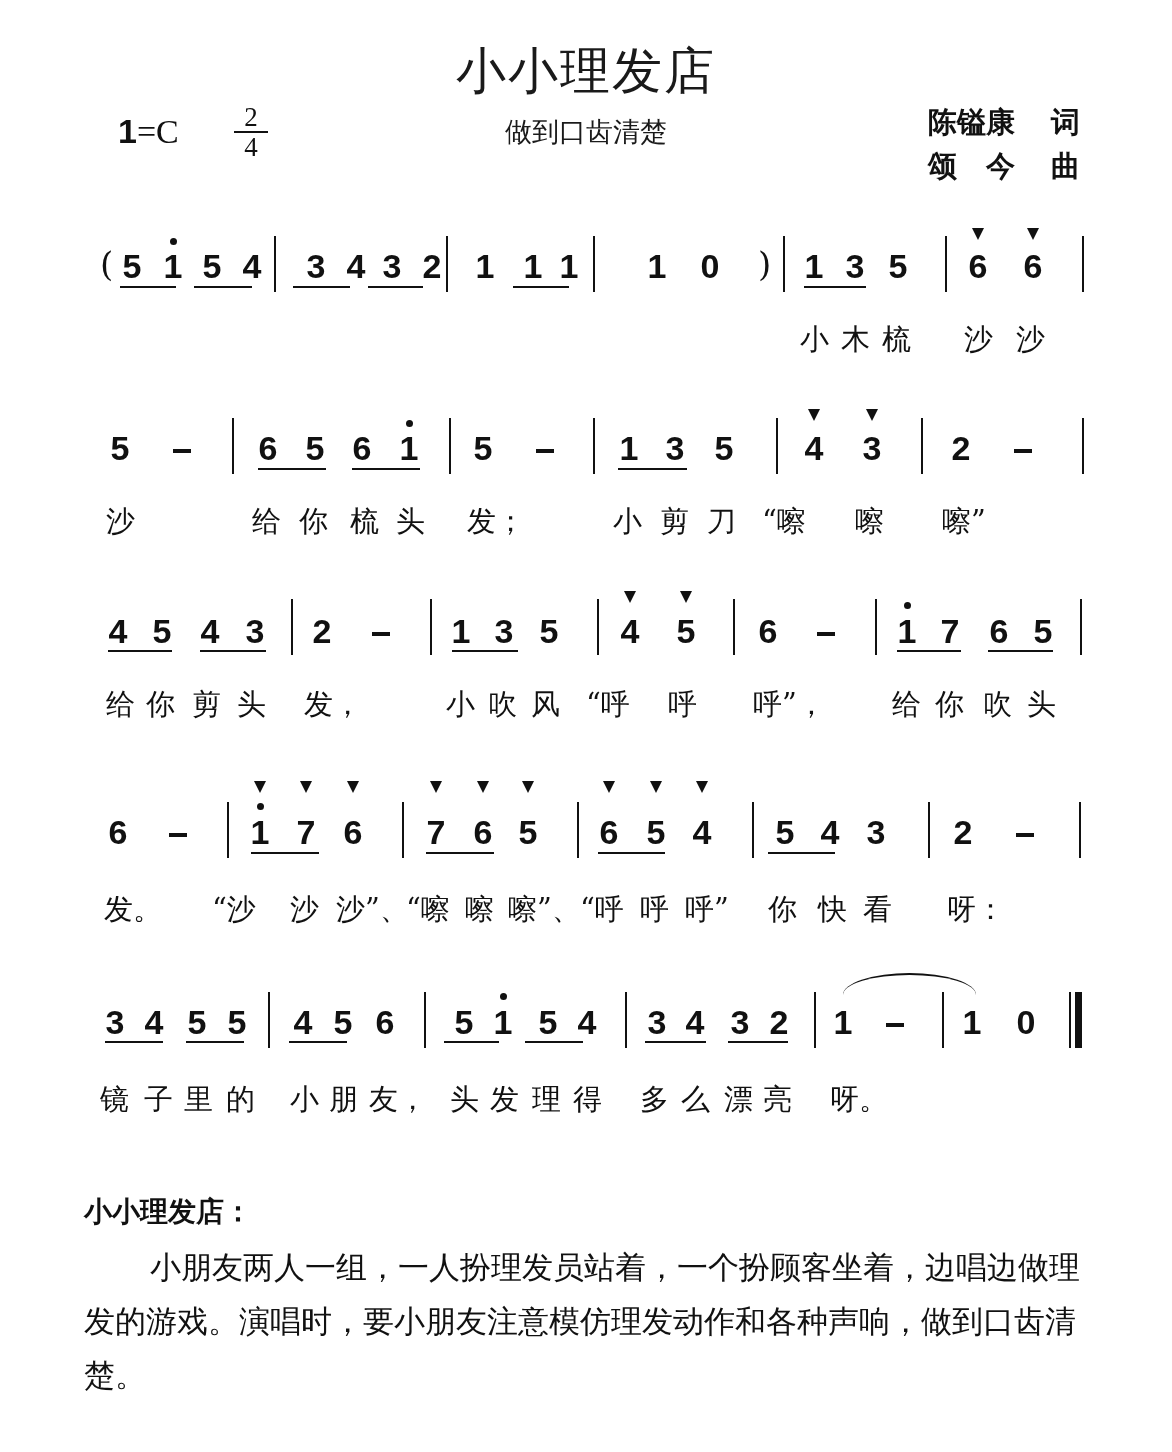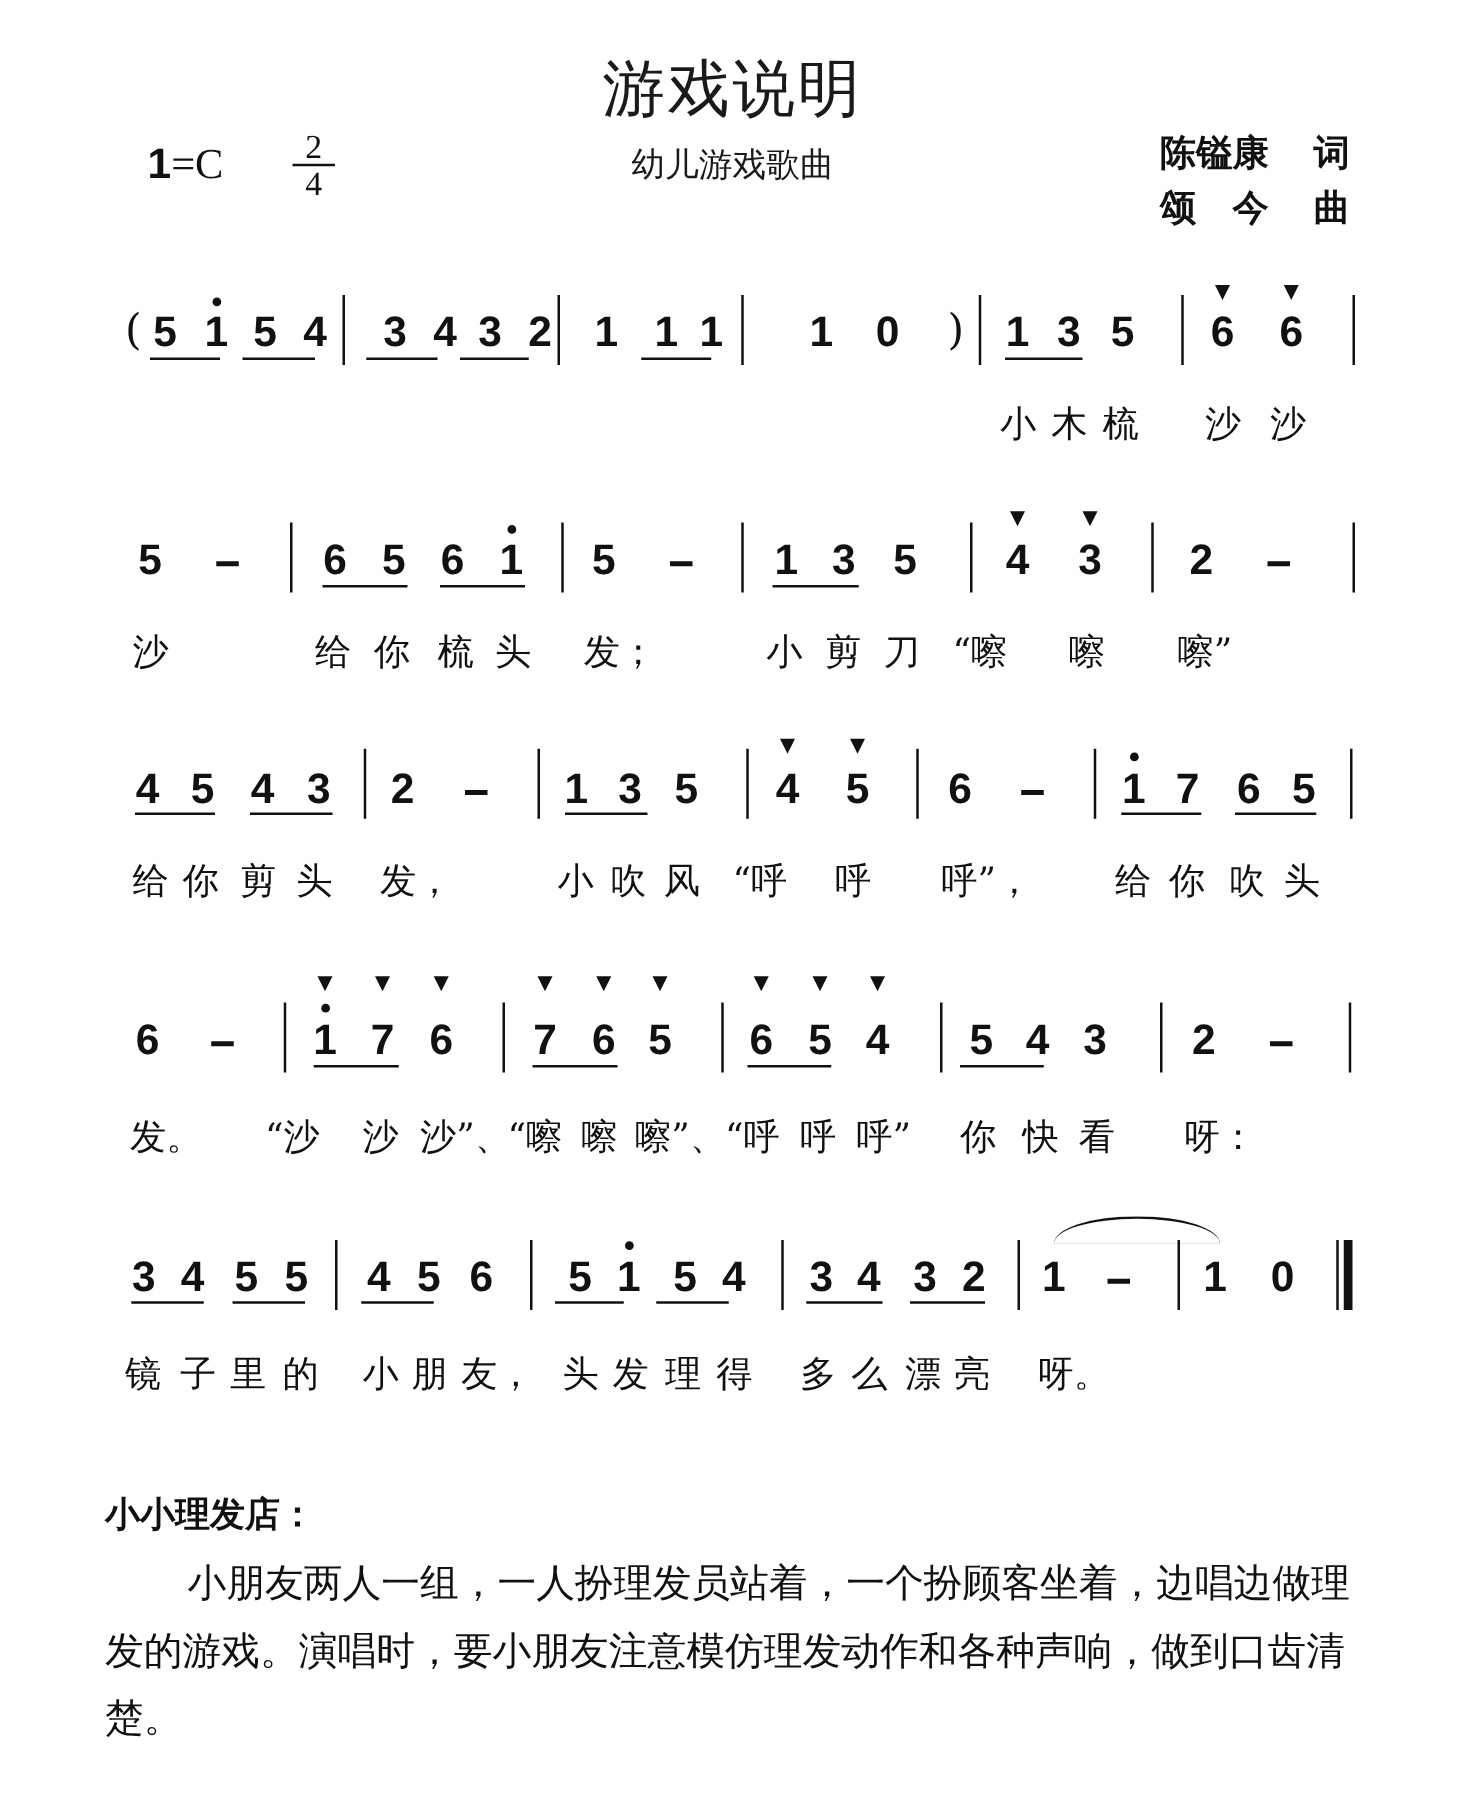--- a/index.html
+++ b/index.html
@@ -24,22 +24,22 @@
     .accent { position: absolute; width: 0; height: 0; border-left: 6px solid transparent; border-right: 6px solid transparent; border-top: 12px solid #111; }
     .paren { position: absolute; font-family: "DejaVu Serif", serif; font-size: 34px; line-height: 40px; }
     .lyric { position: absolute; font-family: "DejaVu Serif", serif; font-size: 29px; line-height: 34px; white-space: pre; }
     .tie { position: absolute; border-top: 2px solid #111; border-radius: 50% 50% 0 0 / 100% 100% 0 0; }
     .section-head { left: 84px; top: 1193px; font-family: "DejaVu Sans", sans-serif; font-weight: 700; font-size: 28px; }
     .para { left: 84px; top: 1240px; width: 1000px; font-family: "DejaVu Sans", sans-serif; font-size: 31px; line-height: 54px; text-indent: 66px; color: #111; }
   </style>
 </head>
 <body>
 
-<div class="abs title">游戏说明</div>
-<div class="abs subtitle">幼儿游戏歌曲</div>
+<div class="abs title">小小理发店</div>
+<div class="abs subtitle">做到口齿清楚</div>
 
 <div class="abs key"><b>1</b><span>=C</span></div>
 <div class="abs timesig">
   <div>2</div>
   <div class="line"></div>
   <div>4</div>
 </div>
 
 <div class="abs credits">
   <div class="credit-row">

